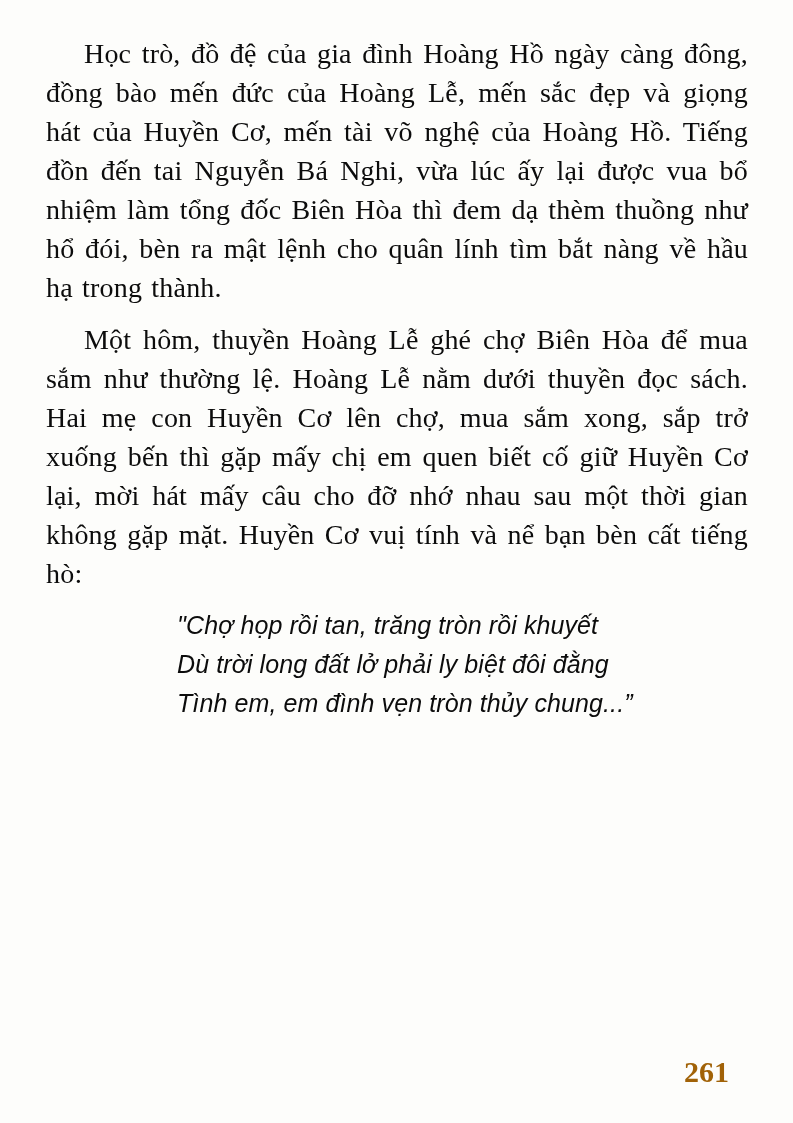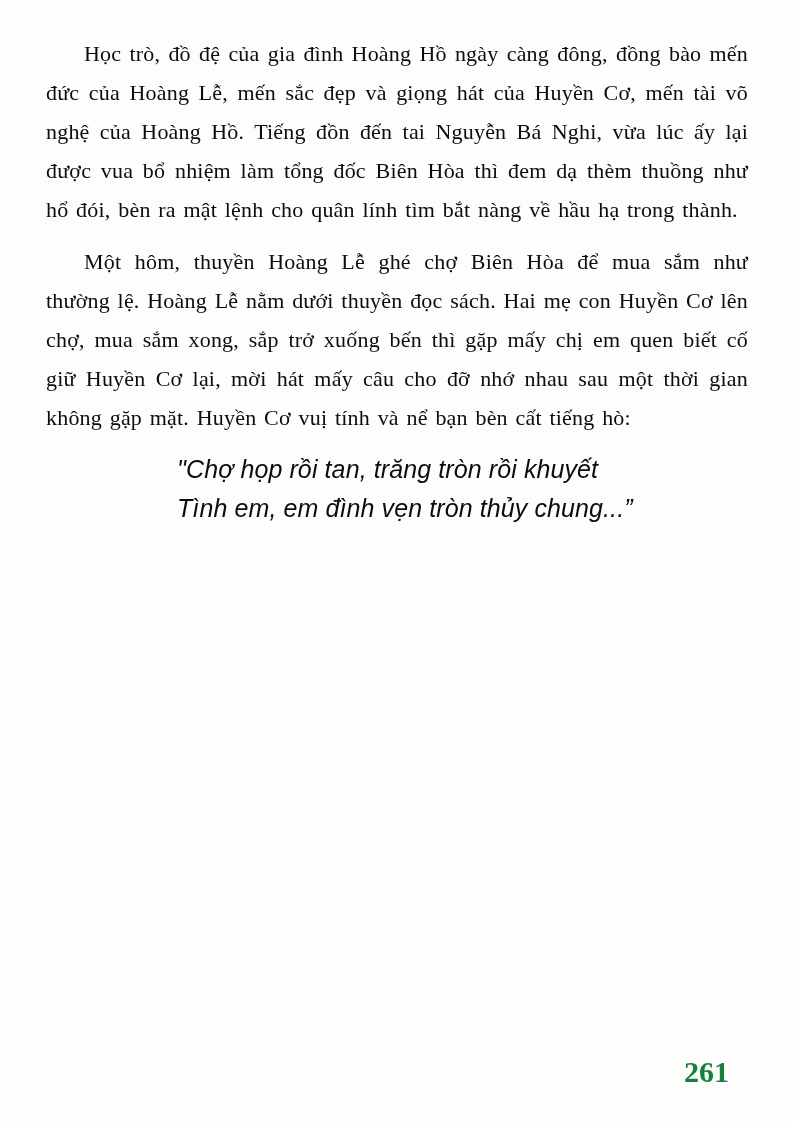--- a/index.html
+++ b/index.html
@@ -18,21 +18,21 @@
     overflow: hidden;
   }
   .content {
     position: absolute;
     left: 46px;
     top: 34px;
     width: 702px;
   }
   .body-para {
     margin: 0 0 13px 0;
-    font-size: 22px;
+    font-size: 28px;
     line-height: 39px;
     text-align: justify;
     text-indent: 38px;
     letter-spacing: 0.2px;
     word-spacing: 2px;
   }
   .verse {
     margin: 5px 0 9px 131px;
     font-family: "Liberation Sans", "DejaVu Sans", sans-serif;
     font-style: italic;
@@ -43,35 +43,36 @@
   .verse-line {
     white-space: nowrap;
   }
   .page-number {
     position: absolute;
     right: 64px;
     top: 1055px;
     font-size: 30px;
     font-weight: bold;
     font-family: "Liberation Serif", "DejaVu Serif", serif;
-    color: #15803d;
+    color: #a16207;
   }
 </style>
 </head>
 <body>
 
 <div class="page">
   <div class="content">
 
     <p class="body-para">Học trò, đồ đệ của gia đình Hoàng Hồ ngày càng đông, đồng bào mến đức của Hoàng Lễ, mến sắc đẹp và giọng hát của Huyền Cơ, mến tài võ nghệ của Hoàng Hồ. Tiếng đồn đến tai Nguyễn Bá Nghi, vừa lúc ấy lại được vua bổ nhiệm làm tổng đốc Biên Hòa thì đem dạ thèm thuồng như hổ đói, bèn ra mật lệnh cho quân lính tìm bắt nàng về hầu hạ trong thành.</p>
 
     <p class="body-para">Một hôm, thuyền Hoàng Lễ ghé chợ Biên Hòa để mua sắm như thường lệ. Hoàng Lễ nằm dưới thuyền đọc sách. Hai mẹ con Huyền Cơ lên chợ, mua sắm xong, sắp trở xuống bến thì gặp mấy chị em quen biết cố giữ Huyền Cơ lại, mời hát mấy câu cho đỡ nhớ nhau sau một thời gian không gặp mặt. Huyền Cơ vuị tính và nể bạn bèn cất tiếng hò:</p>
 
     <div class="verse">
       <div class="verse-line">"Chợ họp rồi tan, trăng tròn rồi khuyết</div>
+      <div class="verse-line">Dù trời long đất lở phải ly biệt đôi đằng</div>
       <div class="verse-line">Tình em, em đình vẹn tròn thủy chung...”</div>
     </div>
 
 
   </div>
 
   <div class="page-number">261</div>
 </div>
 
 </body></html>

